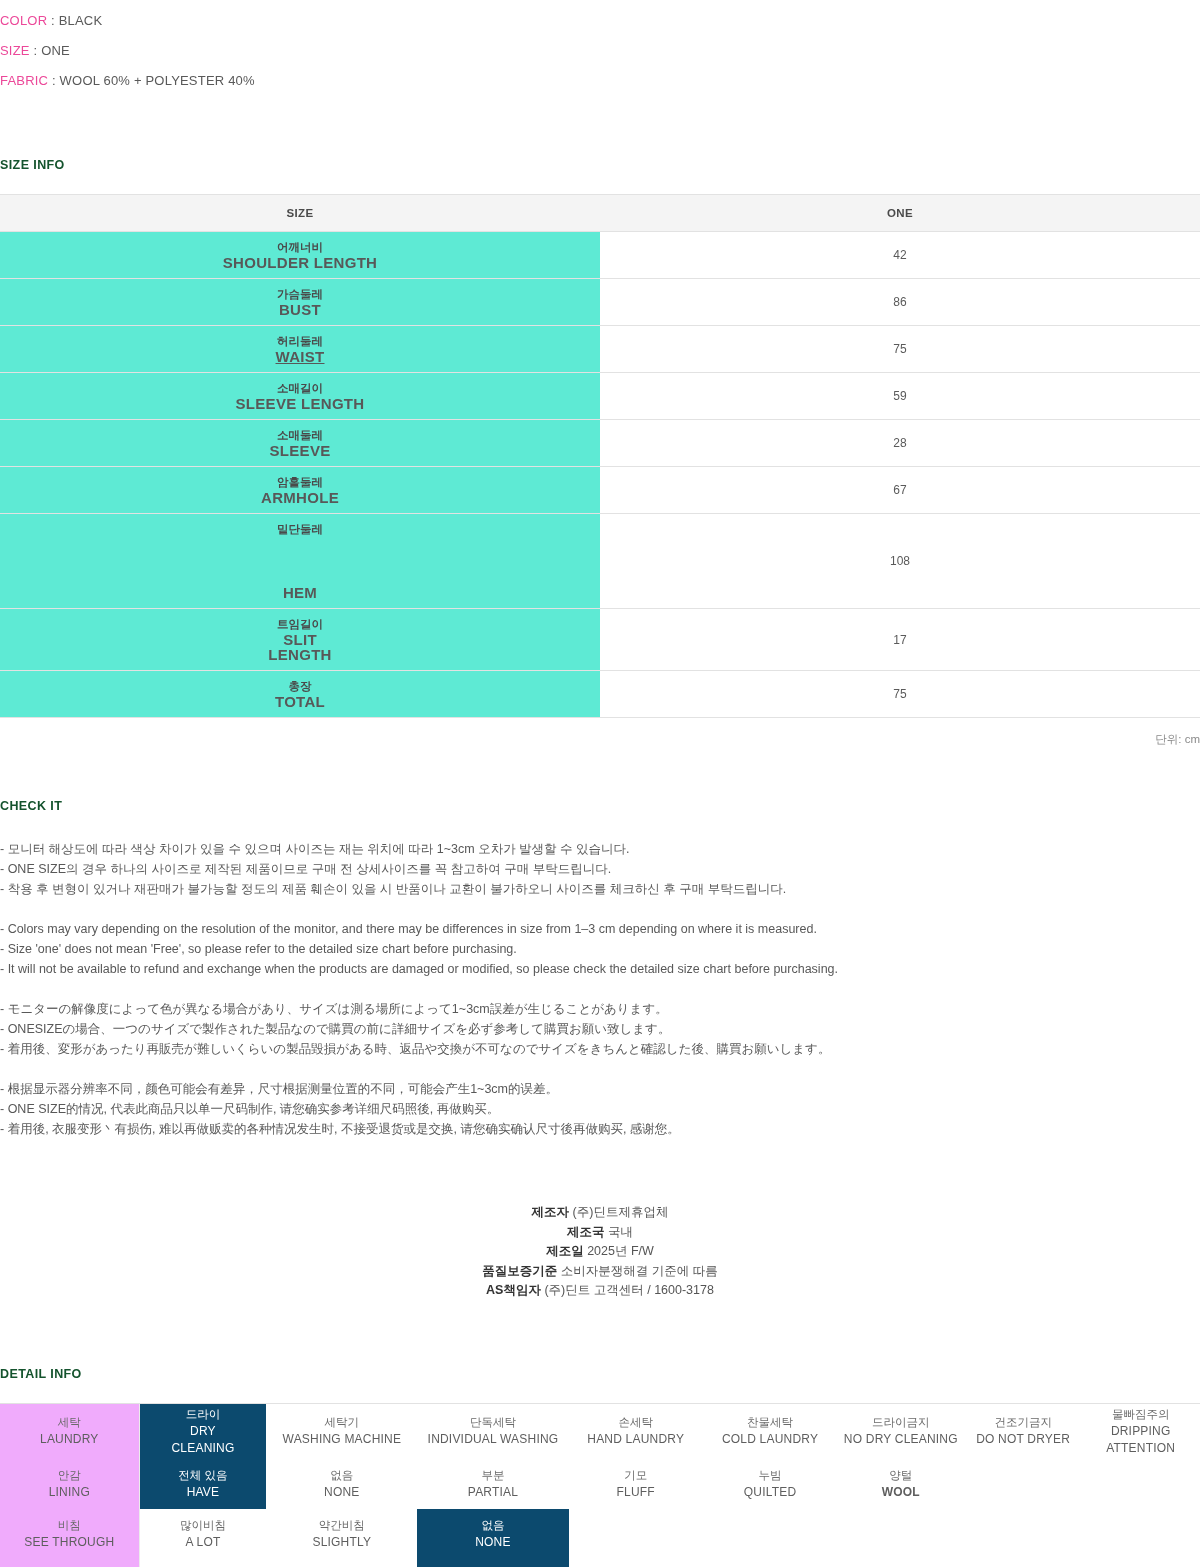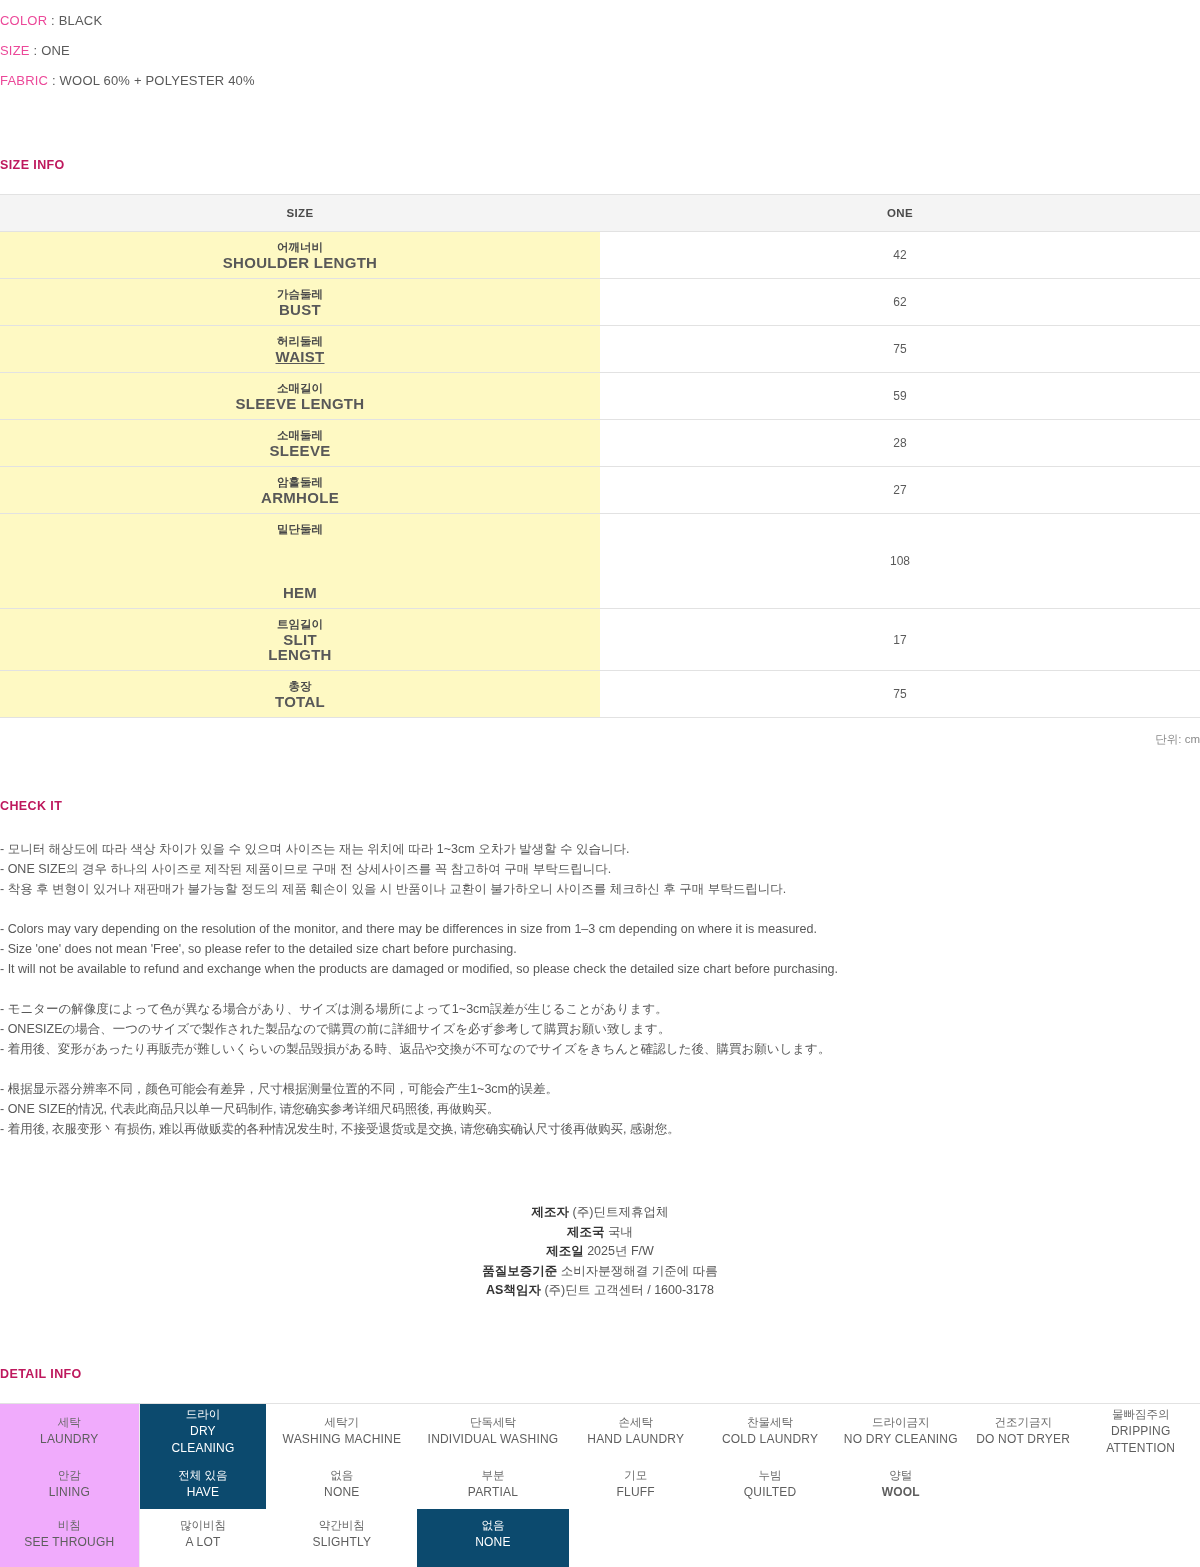--- a/index.html
+++ b/index.html
@@ -33,21 +33,21 @@
   }
   .spec-line b {
     color: #ec4899;
     font-weight: normal;
   }
 
   
   .section-title {
     font-size: 12.5px;
     font-weight: bold;
-    color: #be185d;
+    color: #14532d;
     letter-spacing: 0.4px;
   }
 
   .gap-1 { height: 62px; }
   .gap-2 { height: 22px; }
 
   
   table.size-table {
     width: 100%;
     border-collapse: collapse;
@@ -65,21 +65,21 @@
   }
   table.size-table thead th {
     background: #f4f4f4;
     font-weight: bold;
     color: #4a4a4a;
     height: 34px;
     font-size: 11.5px;
     letter-spacing: 0.4px;
   }
   table.size-table tbody td.label {
-    background: #fef9c3;
+    background: #5eead4;
     padding: 8px 4px;
     line-height: 15px;
   }
   table.size-table tbody td.label .kr {
     display: block;
     font-weight: bold;
     color: #4a4a4a;
     font-size: 11.5px;
   }
   table.size-table tbody td.label .en {
@@ -211,21 +211,21 @@
             <span class="kr">어깨너비</span>
             <span class="en" style="white-space: pre-line;">SHOULDER LENGTH</span>
           </td>
           <td class="value">42</td>
         </tr>
         <tr>
           <td class="label">
             <span class="kr">가슴둘레</span>
             <span class="en" style="white-space: pre-line;">BUST</span>
           </td>
-          <td class="value">62</td>
+          <td class="value">86</td>
         </tr>
         <tr>
           <td class="label">
             <span class="kr">허리둘레</span>
             <span class="en" style="white-space: pre-line; text-decoration: underline;">WAIST</span>
           </td>
           <td class="value">75</td>
         </tr>
         <tr>
           <td class="label">
@@ -239,21 +239,21 @@
             <span class="kr">소매둘레</span>
             <span class="en" style="white-space: pre-line;">SLEEVE</span>
           </td>
           <td class="value">28</td>
         </tr>
         <tr>
           <td class="label">
             <span class="kr">암홀둘레</span>
             <span class="en" style="white-space: pre-line;">ARMHOLE</span>
           </td>
-          <td class="value">27</td>
+          <td class="value">67</td>
         </tr>
         <tr>
           <td class="label">
             <span class="kr">밑단둘레</span>
             <span class="en" style="white-space: pre-line; margin-top: 48px;">HEM</span>
           </td>
           <td class="value">108</td>
         </tr>
         <tr>
           <td class="label">

